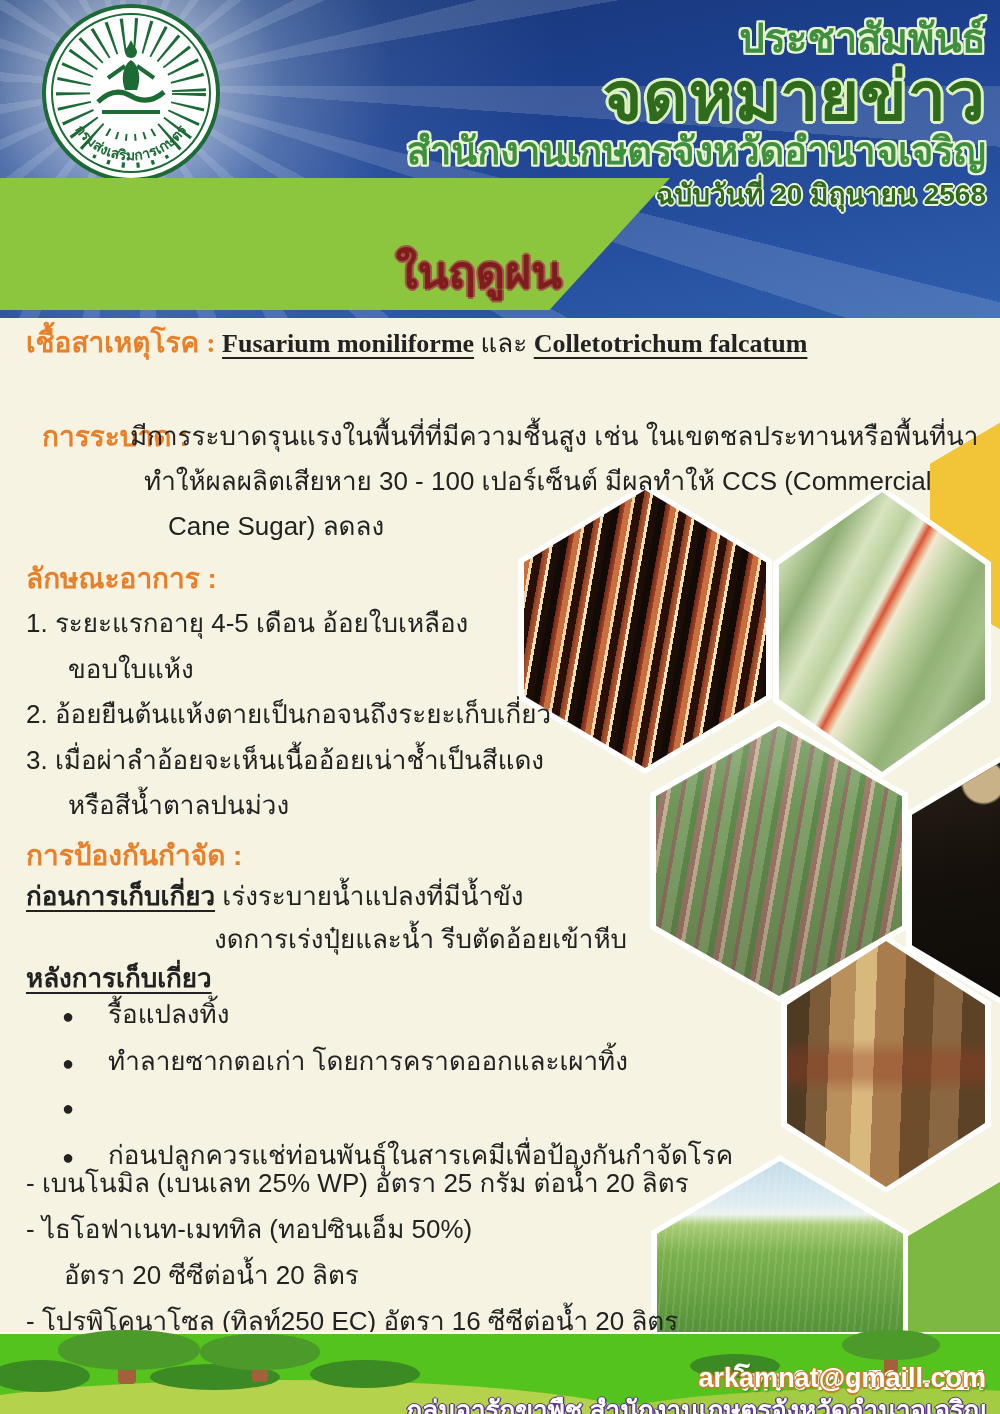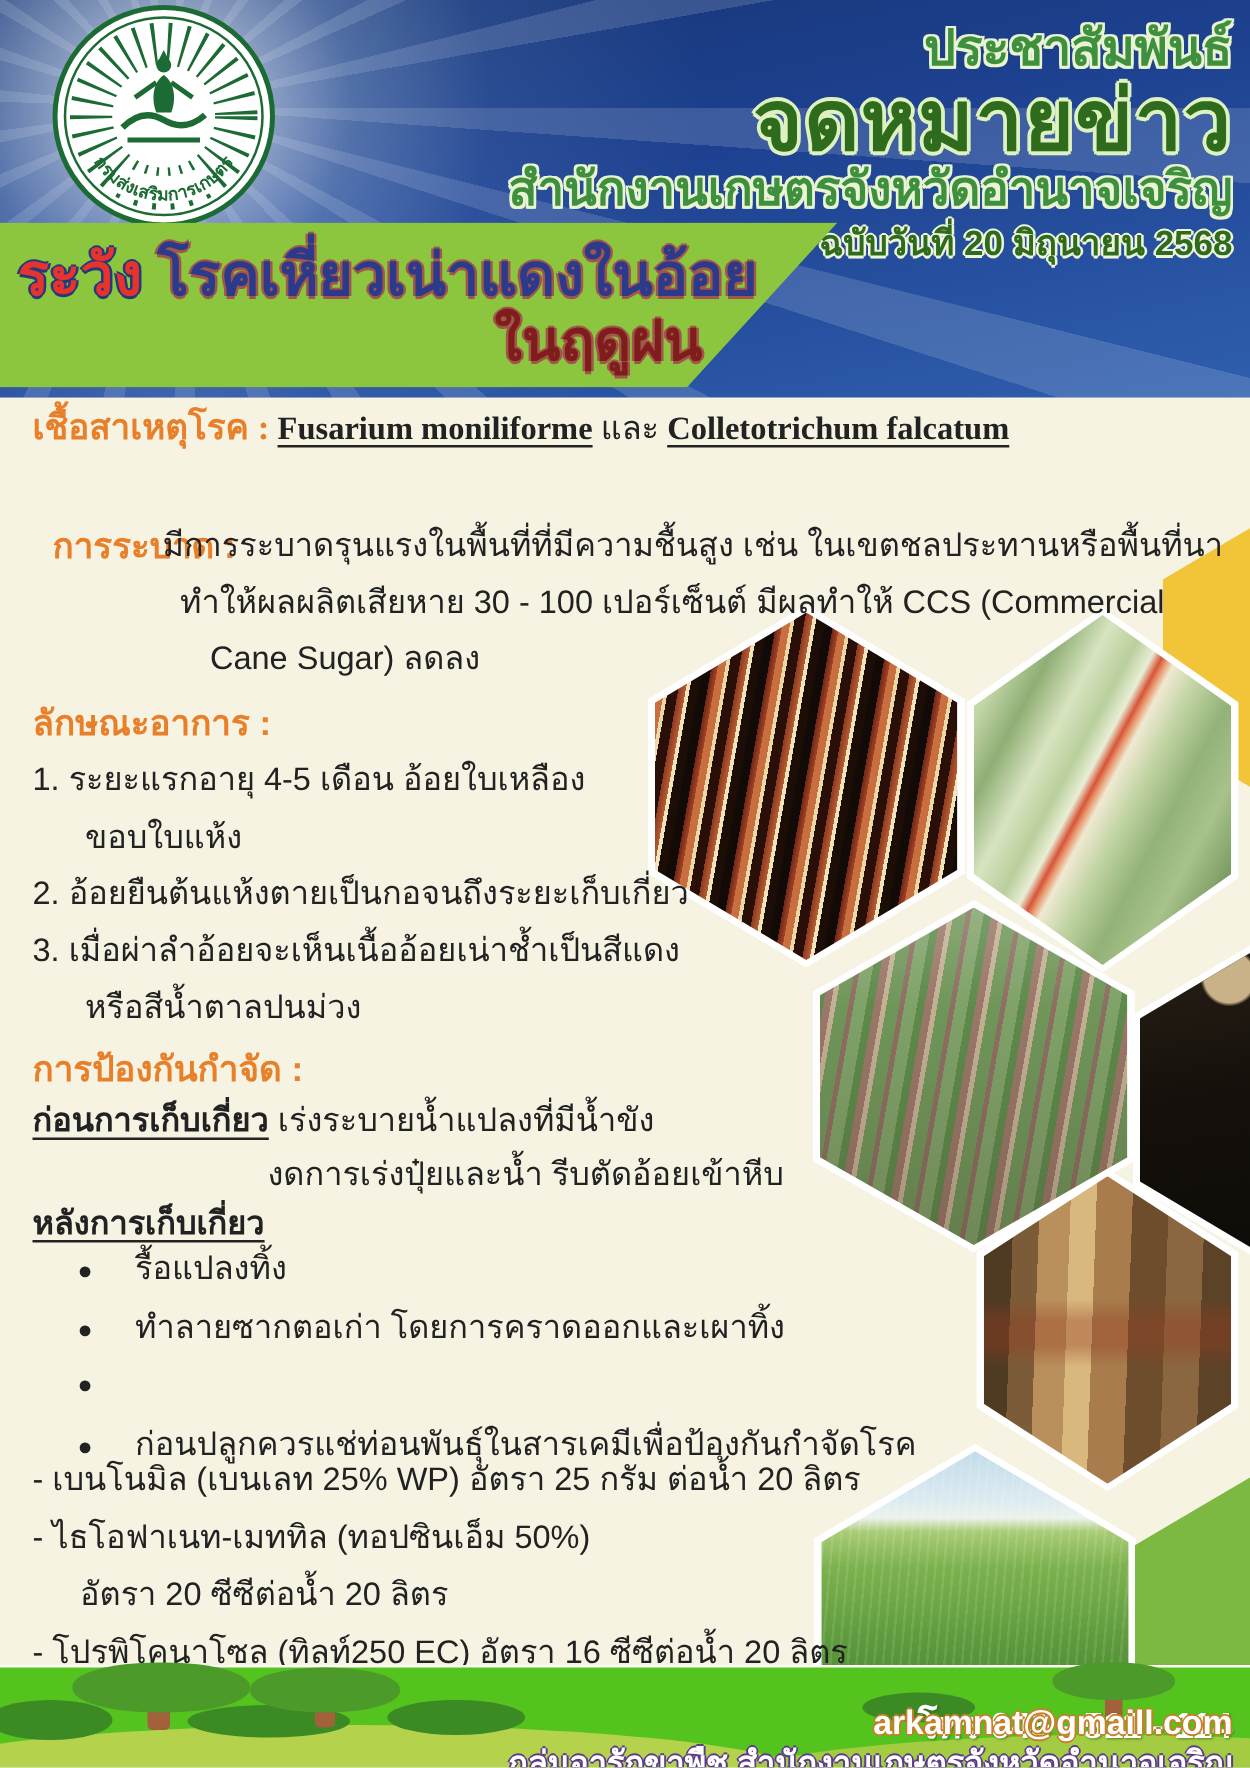--- a/index.html
+++ b/index.html
@@ -122,23 +122,20 @@
         </text>
       </svg>
     </div>
     <div class="hdr-txt pr">ประชาสัมพันธ์</div>
     <div class="hdr-txt office">สำนักงานเกษตรจังหวัดอำนาจเจริญ</div>
     <div class="hdr-txt newsletter">จดหมายข่าว</div>
     <div class="hdr-txt issue-date">ฉบับวันที่ 20 มิถุนายน 2568</div>
   </div>
 
   <div class="banner">
-    <div class="banner-l1">
-      <span class="warning-word">ระวัง</span><span class="disease-title">โรคเหี่ยวเน่าแดงในอ้อย</span>
-    </div>
     <div class="banner-l2">ในฤดูฝน</div>
   </div>
 
   <div class="hex flat" style="left:930px;top:396px;width:230px;height:260px;">
       <div class="ph ph-yellow" style="inset:0;"></div>
     </div>
   <div class="hex" style="left:518px;top:484px;width:254px;height:290px;">
       <div class="ph ph-split"></div>
     </div>
   <div class="hex" style="left:773px;top:486px;width:218px;height:292px;">

